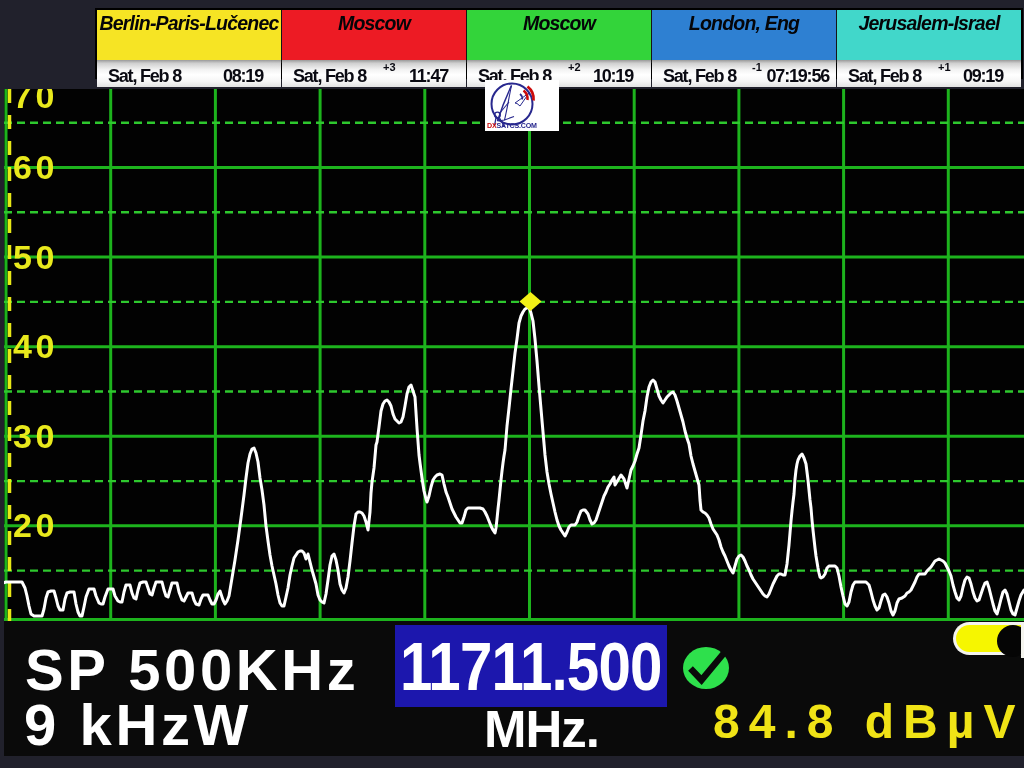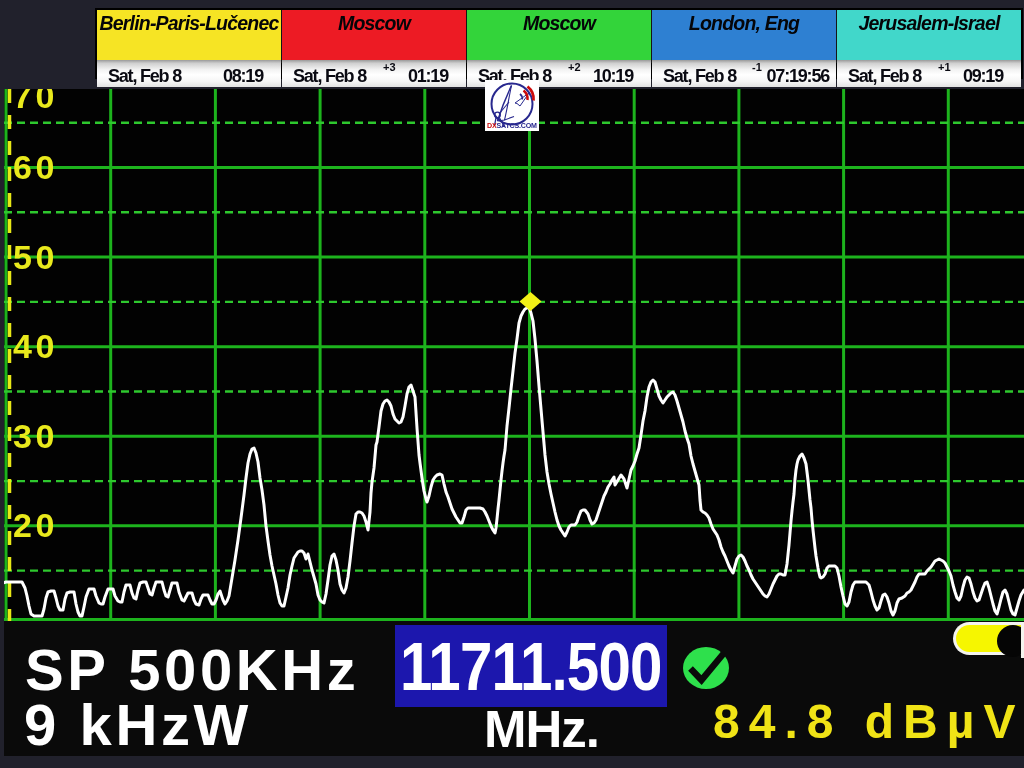--- a/index.html
+++ b/index.html
@@ -65,21 +65,21 @@
     <div class="dat">
         <span class="date">Sat, Feb 8</span>
         <span class="time">08:19</span>
       </div>
     </div>
   <div class="col" style="background:#ed1b24">
       <div class="hdr" style="background:#ed1b24">Moscow</div>
     <div class="dat">
         <span class="date">Sat, Feb 8</span>
         <span class="tz" style="left:101px">+3</span>
-        <span class="time">01:19</span>
+        <span class="time">11:47</span>
       </div>
     </div>
   <div class="col" style="background:#33d43a">
       <div class="hdr" style="background:#33d43a">Moscow</div>
     <div class="dat">
         <span class="date">Sat, Feb 8</span>
         <span class="tz" style="left:101px">+2</span>
         <span class="time">10:19</span>
       </div>
     </div>
@@ -93,21 +93,21 @@
     </div>
   <div class="col" style="background:#41d7ca">
       <div class="hdr" style="background:#41d7ca">Jerusalem-Israel</div>
     <div class="dat">
         <span class="date">Sat, Feb 8</span>
         <span class="tz" style="left:101px">+1</span>
         <span class="time">09:19</span>
       </div>
     </div>
 </div>
-<div class="abs" id="logo" style="left:485px;top:80px;width:54px;height:51px;background:#fff;">
+<div class="abs" id="logo" style="left:485px;top:80px;width:74px;height:51px;background:#fff;">
 <svg width="54" height="51">
   <circle cx="27" cy="24" r="20.5" fill="none" stroke="#28288e" stroke-width="2"></circle>
   <path d="M26.5 5.5 C21 17 16 30 12.5 41" stroke="#28288e" stroke-width="1.5" fill="none"></path>
   <path d="M26.5 5.5 C24 17 22 30 19.5 40 L12.5 41" stroke="#28288e" stroke-width="1.1" fill="none"></path>
   <path d="M14 34 L24 22" stroke="#28288e" stroke-width="1.1" fill="none"></path>
   <path d="M19.5 40 L29 36.5" stroke="#28288e" stroke-width="1.1" fill="none"></path>
   <polygon points="30,23 44,13 35,26 32,23.5" fill="#ffffff" stroke="#28288e" stroke-width="1"></polygon>
   <circle cx="12.5" cy="35" r="2.8" fill="none" stroke="#28288e" stroke-width="1.3"></circle>
   <path d="M11 37.5 L9.5 46 M14 37 L19 46" stroke="#28288e" stroke-width="1.3" fill="none"></path>
   <path d="M42.5 6.5 A16 16 0 0 1 48.5 20.5" stroke="#cc0a0a" stroke-width="2.8" fill="none"></path>

